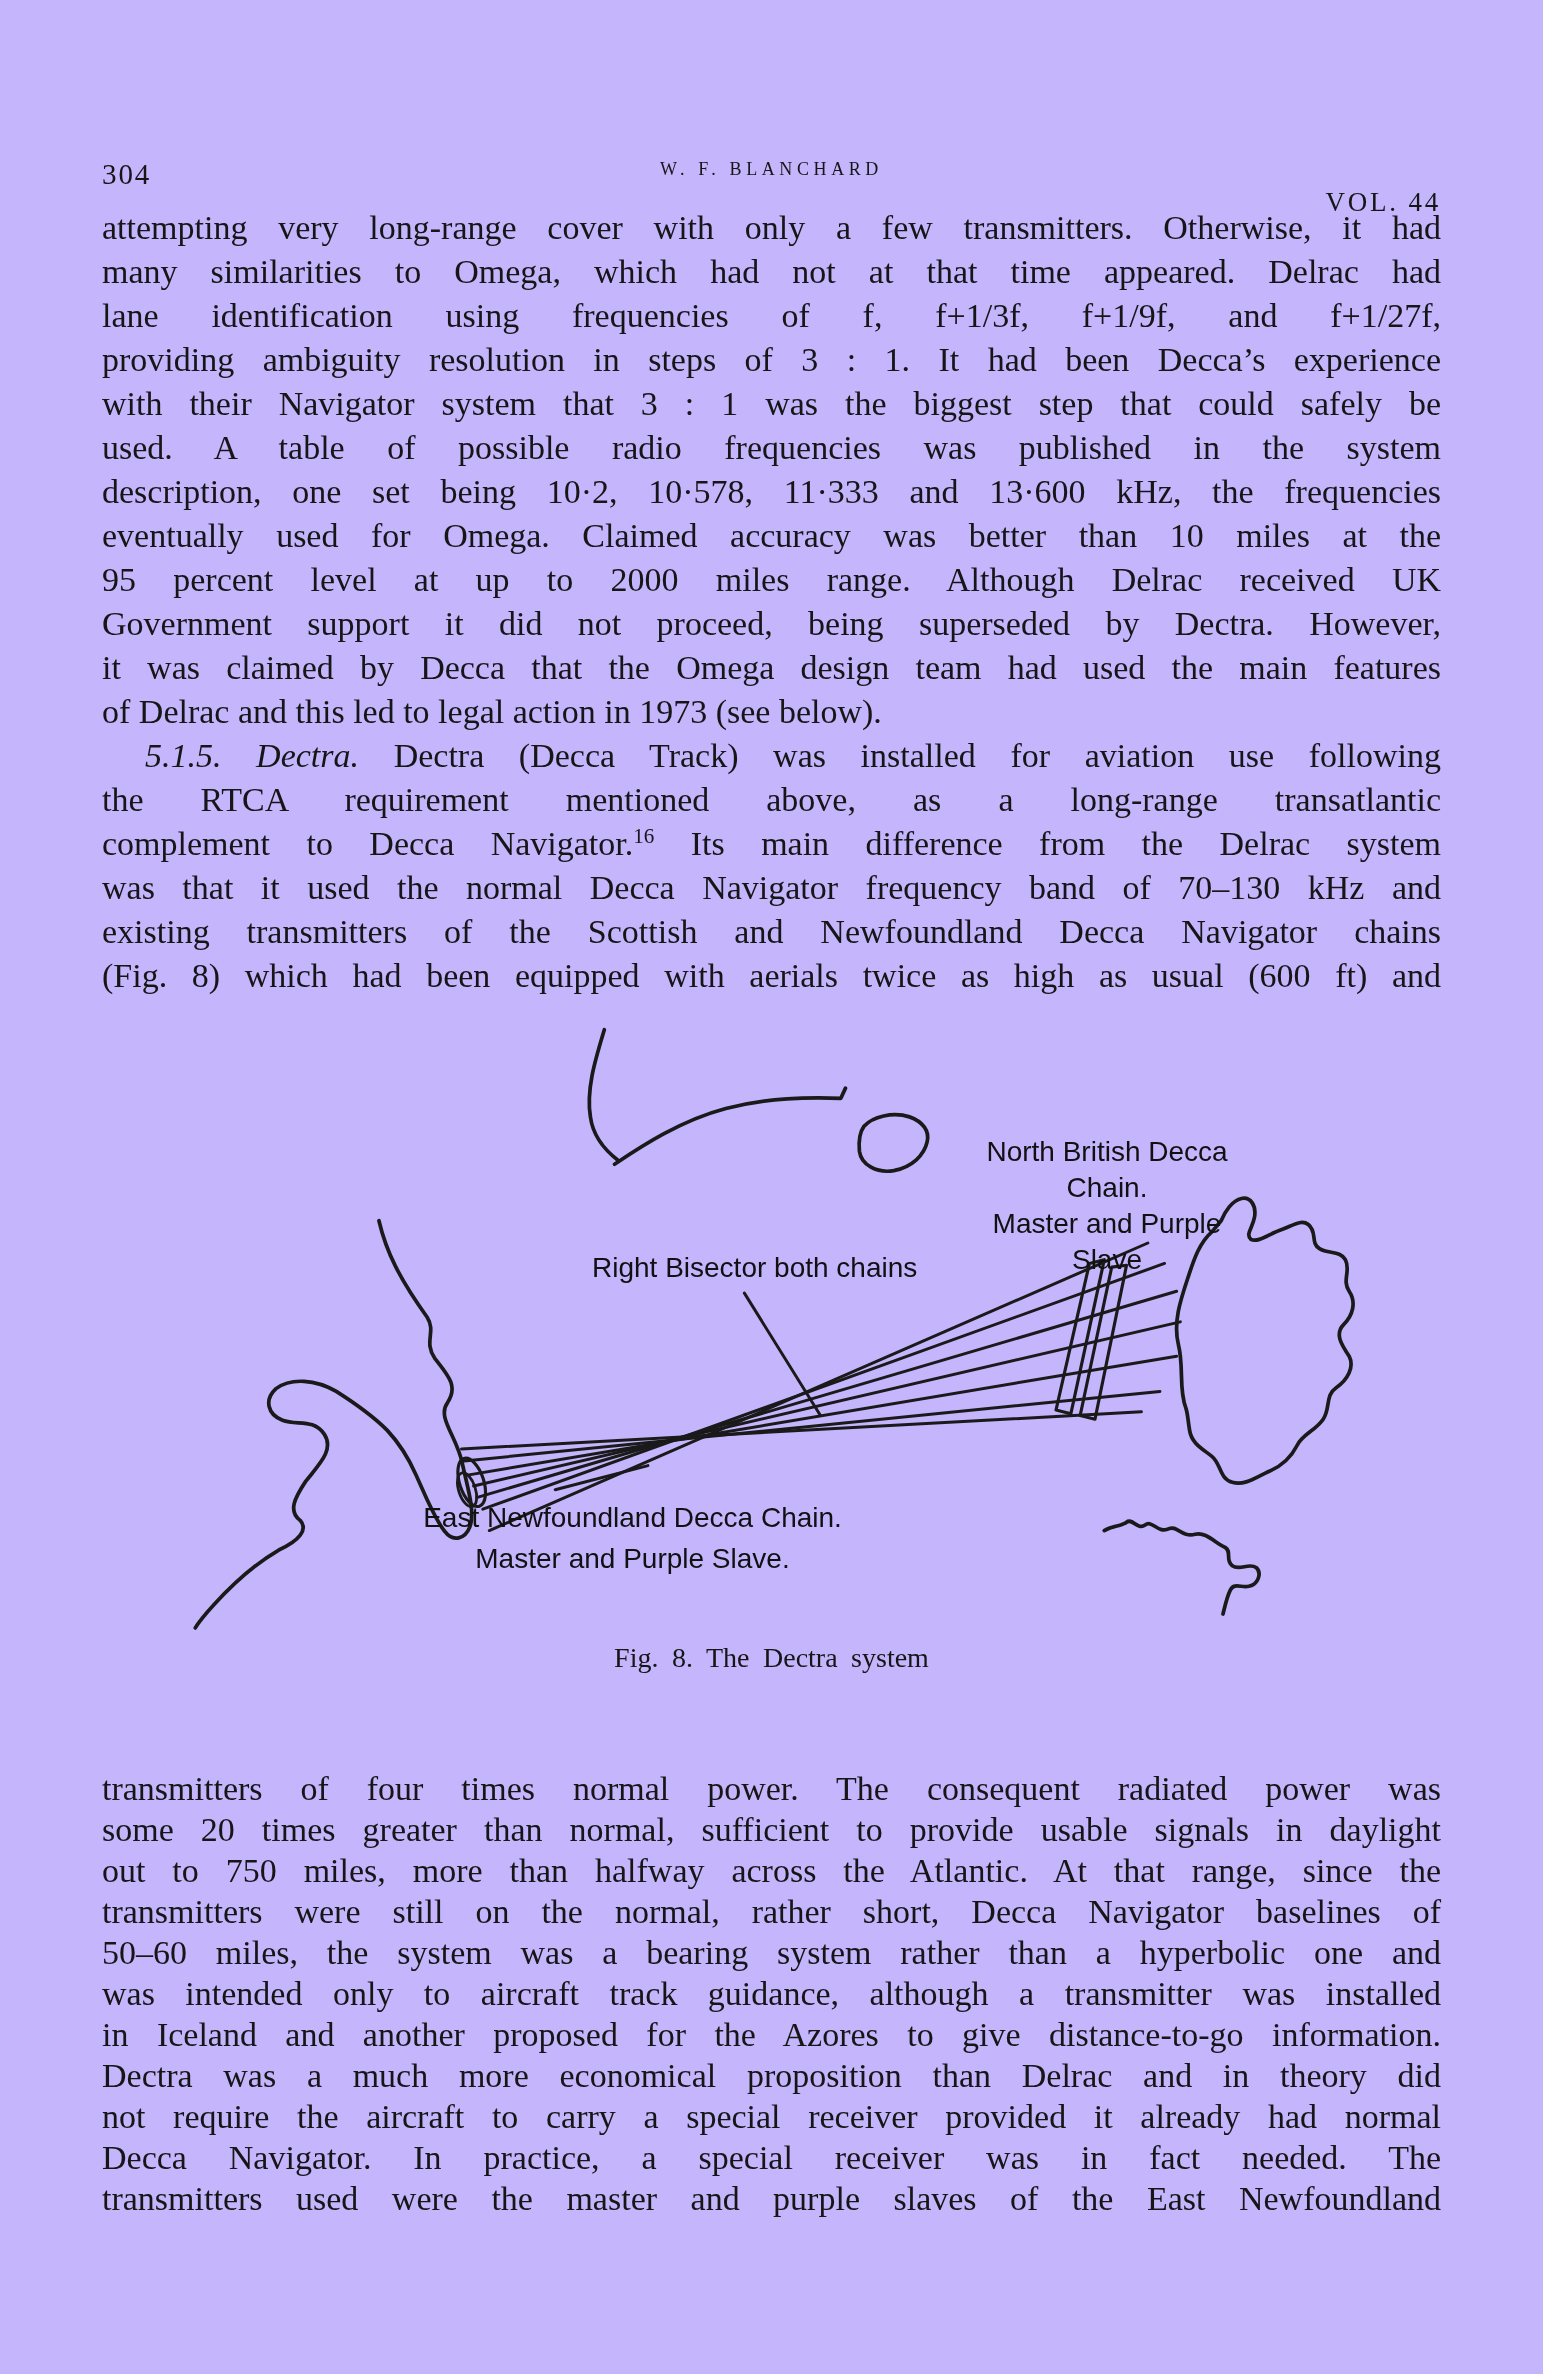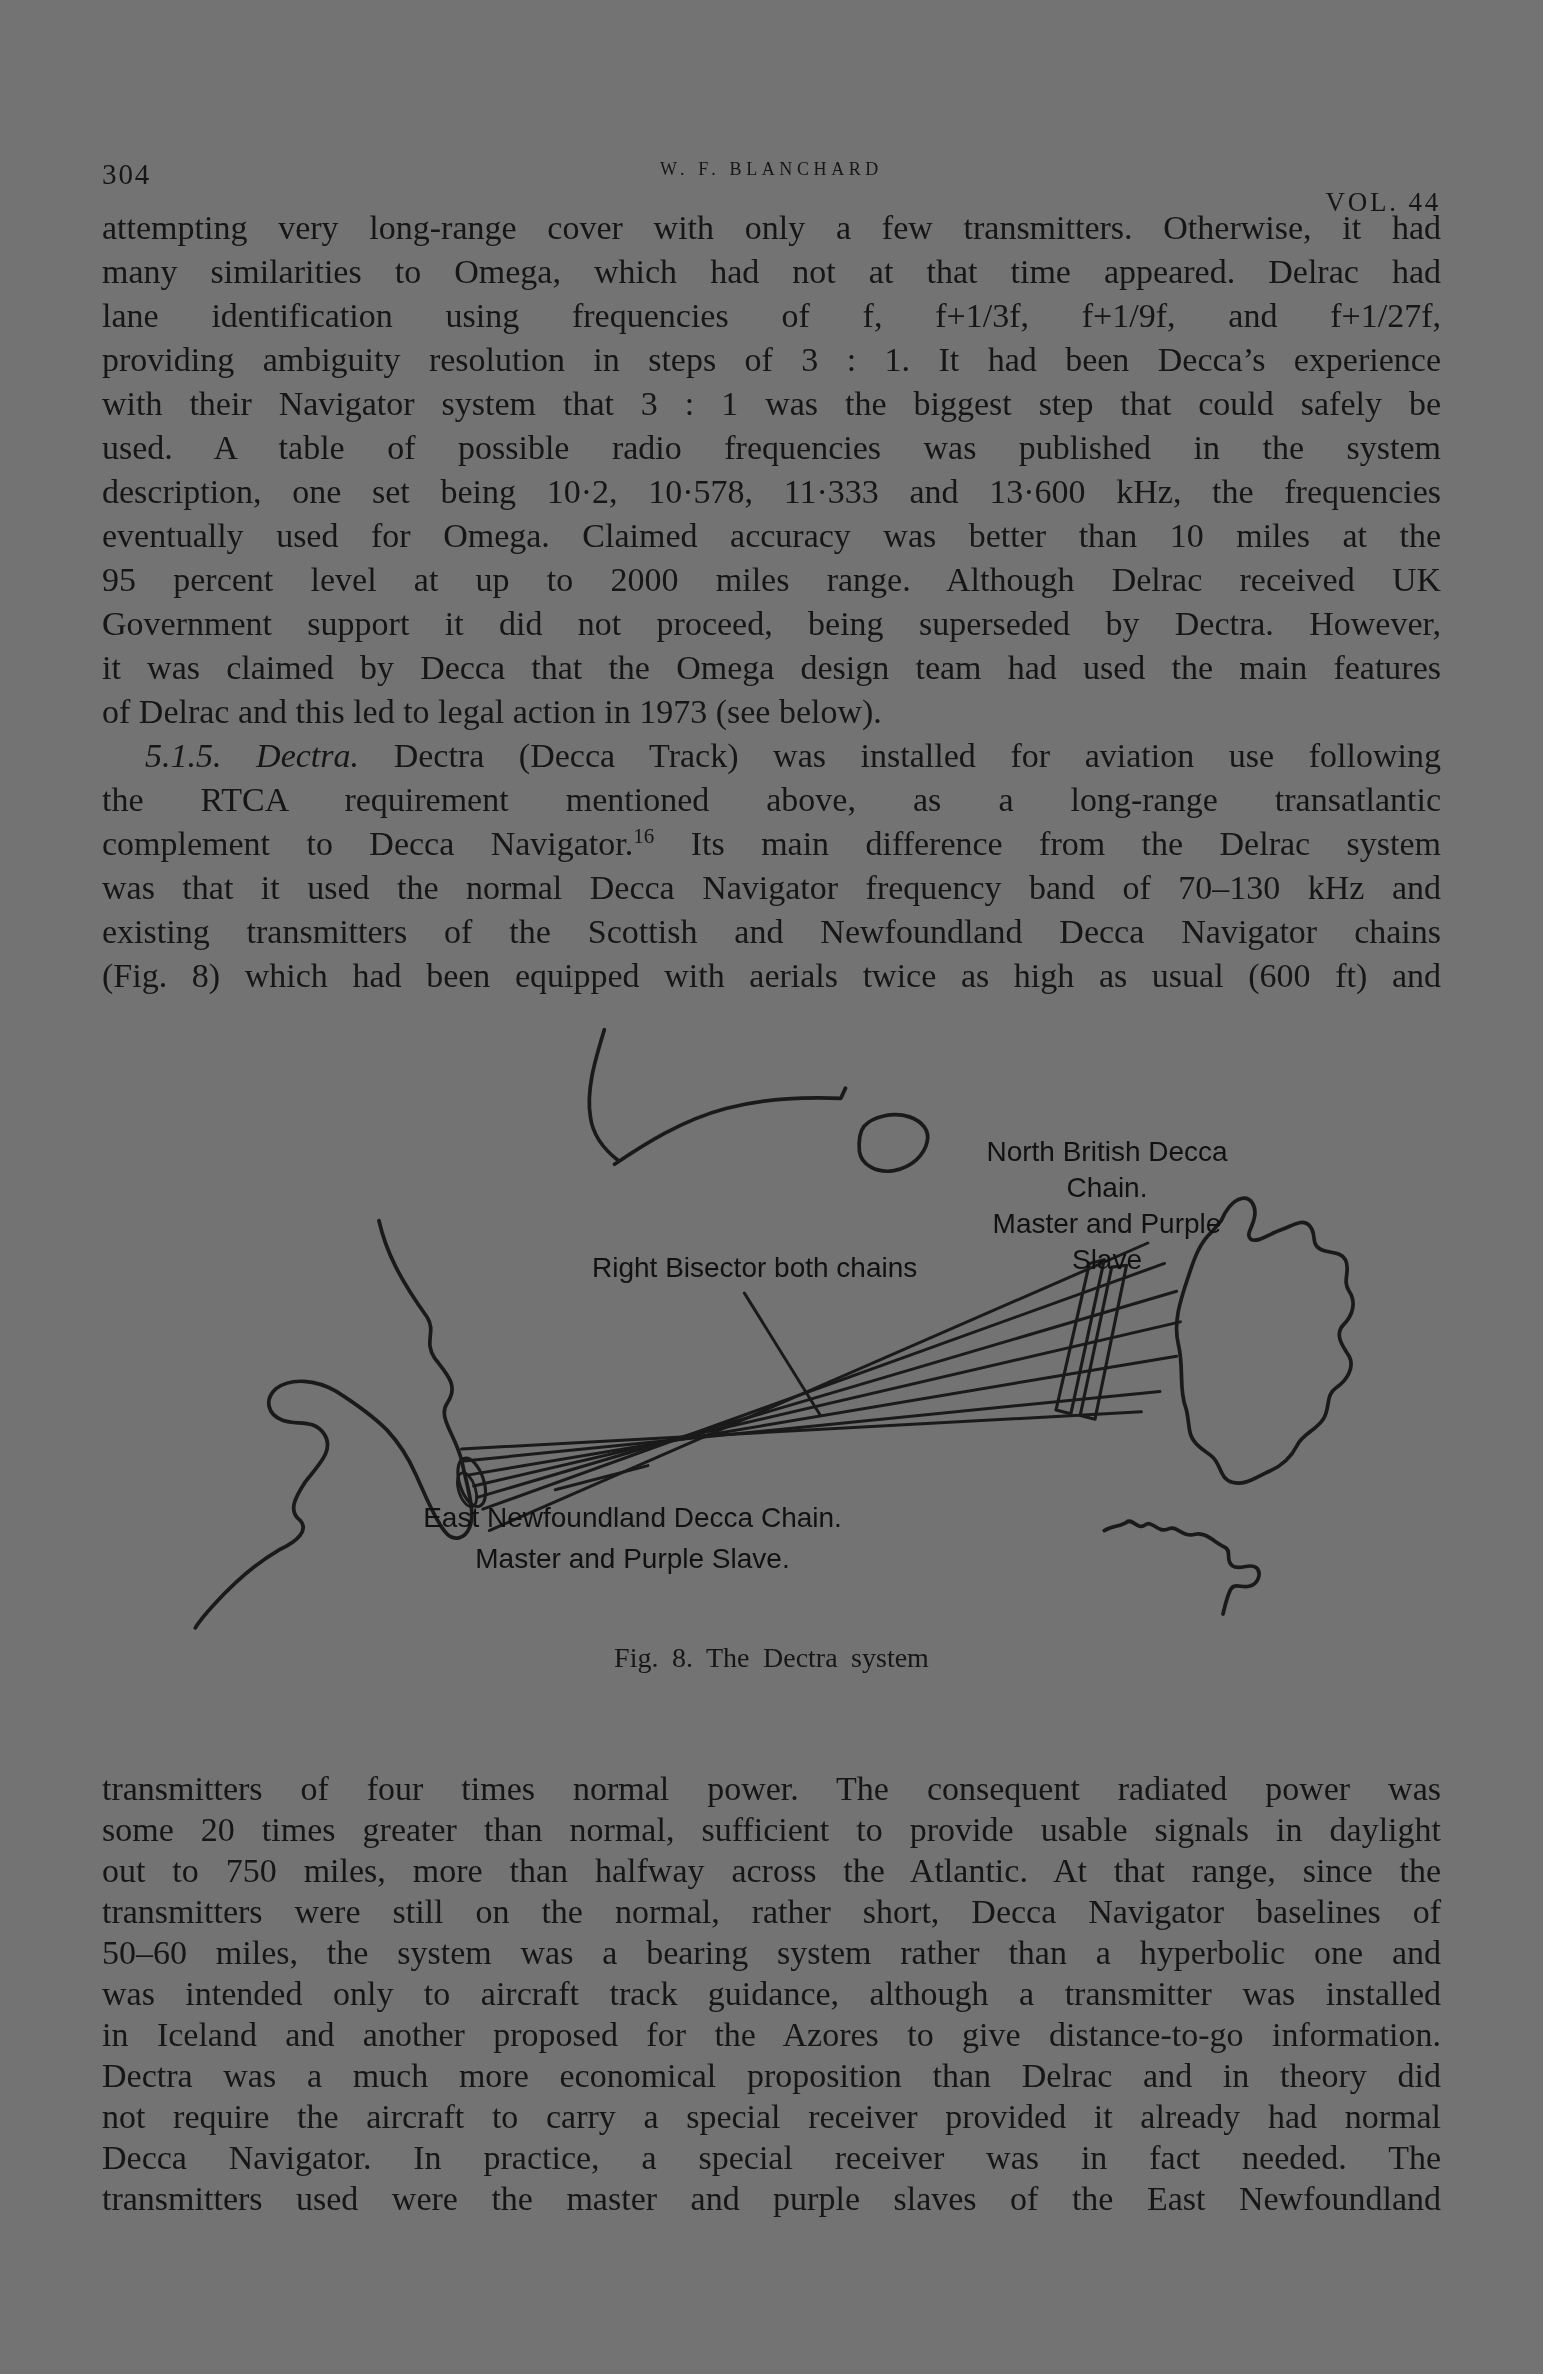--- a/index.html
+++ b/index.html
@@ -1,19 +1,19 @@
 <!DOCTYPE html>
 <html style="font-size:15px"><head>
 <meta charset="utf-8">
 <style>
   html,body{margin:0;padding:0;background:#e8e8e8;}
   .page{
     position:relative;
     width:1543px;height:2375px;
-    background:#737373;
+    background:#c4b5fd;
     color:#161616;
     font-family:"Liberation Serif","DejaVu Serif",serif;
     overflow:hidden;
     margin:0 auto;
   }
   
   .header{position:absolute;left:102px;top:158px;width:1339px;height:37px;font-size:29px;}
   .header .pageno{position:absolute;left:0;top:0;letter-spacing:1.9px;}
   .header .running{position:absolute;left:50%;top:0.9px;transform:translateX(-50%);
       letter-spacing:4.6px;font-size:18px;}

